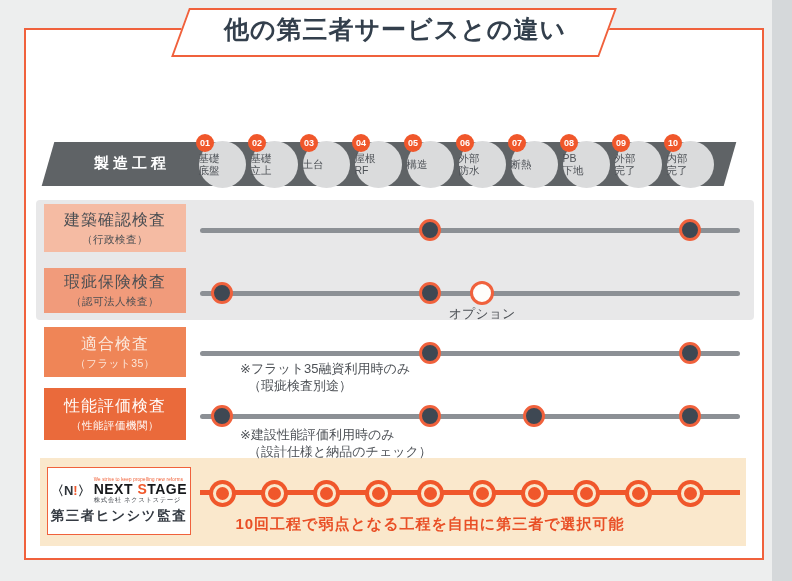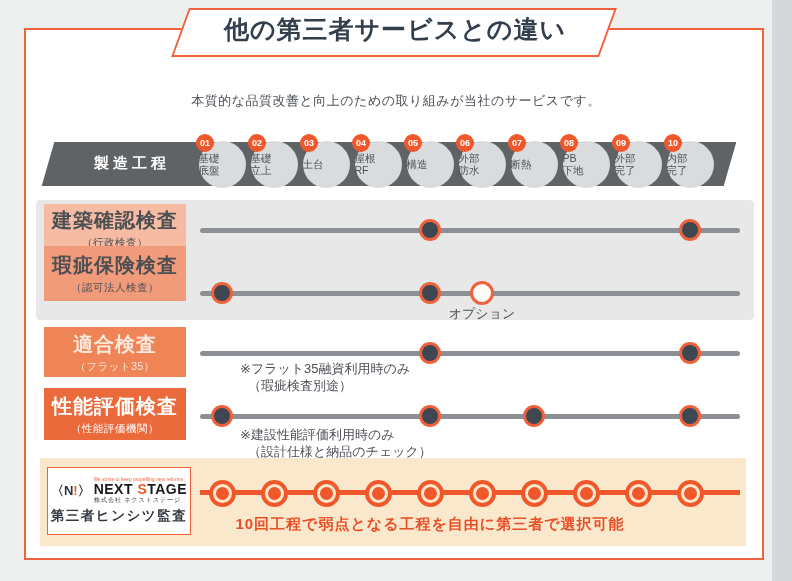--- a/index.html
+++ b/index.html
@@ -22,23 +22,23 @@
   .process-band{position:absolute;left:48px;top:142px;width:682px;height:44px;background:#5F6366;transform:skewX(-16deg);}
   .process-header{position:absolute;left:70px;top:154px;width:124px;text-align:center;font-size:15px;font-weight:600;color:#FFFFFF;letter-spacing:4px;}
   .stage-circle{position:absolute;width:47px;height:47px;border-radius:50%;background:#DADBDC;
     display:flex;flex-direction:column;align-items:flex-start;justify-content:center;}
   .stage-line{font-size:10.5px;line-height:12px;color:#4E5257;text-align:center;}
   .stage-badge{position:absolute;width:18px;height:18px;border-radius:50%;background:#F0572B;color:#FFFFFF;
     font-size:9px;font-weight:bold;display:flex;align-items:center;justify-content:center;z-index:2;}
   
   .row-band{position:absolute;left:36px;top:200px;width:718px;height:120px;background:#E8E8E9;border-radius:4px;}
   .row-label{position:absolute;left:44px;width:142px;display:flex;flex-direction:column;align-items:center;justify-content:center;z-index:2;}
-  .row-label .t{font-size:20px;font-weight:bold;letter-spacing:1px;}
+  .row-label .t{font-size:16px;font-weight:normal;letter-spacing:1px;}
   .row-label .s{font-size:10.5px;margin-top:2px;letter-spacing:.5px;}
-  .lab1{top:204px;height:48px;} .lab2{top:246px;height:55px;} .lab3{top:327px;height:50px;} .lab4{top:388px;height:52px;}
+  .lab1{top:204px;height:48px;} .lab2{top:268px;height:45px;} .lab3{top:327px;height:50px;} .lab4{top:388px;height:52px;}
   .tone-dark .t,.tone-dark .s{color:#4C4F53;}
   .tone-peach .t,.tone-peach .s{color:#FBE7DB;}
   .tone-white .t,.tone-white .s{color:#FFFDFB;}
   .tl-line{position:absolute;left:200px;width:540px;height:5px;background:#8C9095;border-radius:3px;z-index:1;}
   .tl-dot{position:absolute;width:16px;height:16px;border-radius:50%;background:#3E4853;border:3px solid #F0613C;z-index:2;}
   .tl-dot-hollow{position:absolute;width:18px;height:18px;border-radius:50%;background:#FFFEFB;border:3px solid #F0613C;z-index:2;}
   .note-center{position:absolute;left:250px;top:256px;width:420px;text-align:center;font-size:13px;color:#4D5156;z-index:2;}
   .option-label{position:absolute;left:432px;top:305px;width:100px;text-align:center;font-size:13px;color:#4D5156;z-index:2;}
   .note-left{position:absolute;font-size:13px;color:#4D5156;z-index:2;}
   .n3a{left:240px;top:360px;} .n3b{left:248px;top:377px;}
@@ -63,21 +63,20 @@
 </style>
 </head>
 <body>
 
 <div id="canvas">
   <div class="right-strip"></div>
   <div class="page"></div>
 
   <div class="title-box"></div>
   <div class="title-text">他の第三者サービスとの違い</div>
-  <div class="subtitle sub2">本質的な品質改善と向上のための取り組みが当社のサービスです。</div>
 
   <div class="process-band"></div>
   <div class="process-header">製造工程</div>
   <div id="stage-layer">
       <div class="stage-circle" style="left: 198.5px; top: 140.5px;">
         <div class="stage-line">基礎</div>
         <div class="stage-line">底盤</div>
       </div>
       <div class="stage-badge" style="left: 196px; top: 134px;">01</div>
       <div class="stage-circle" style="left: 250.5px; top: 140.5px;">

